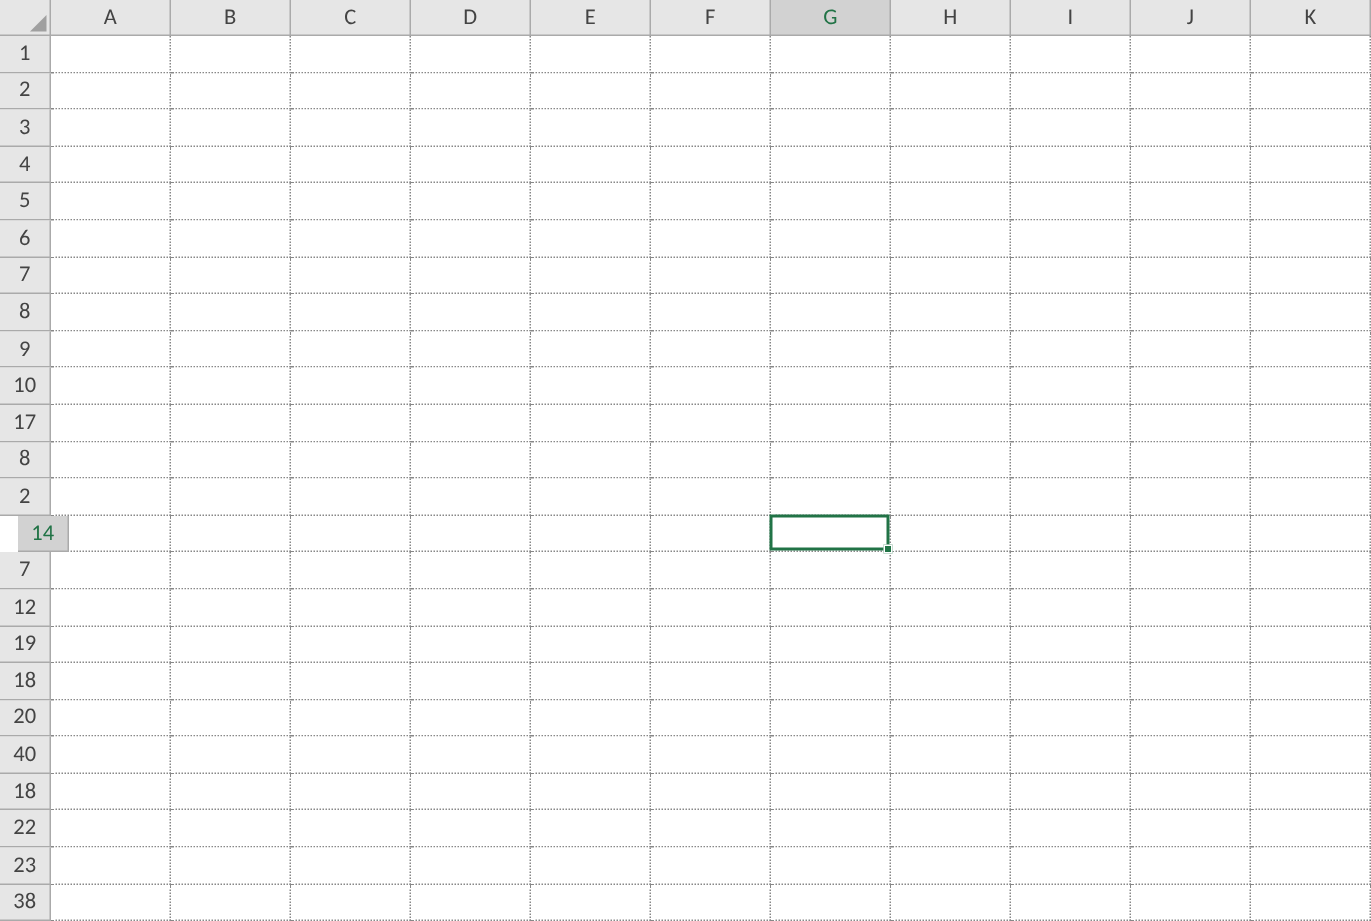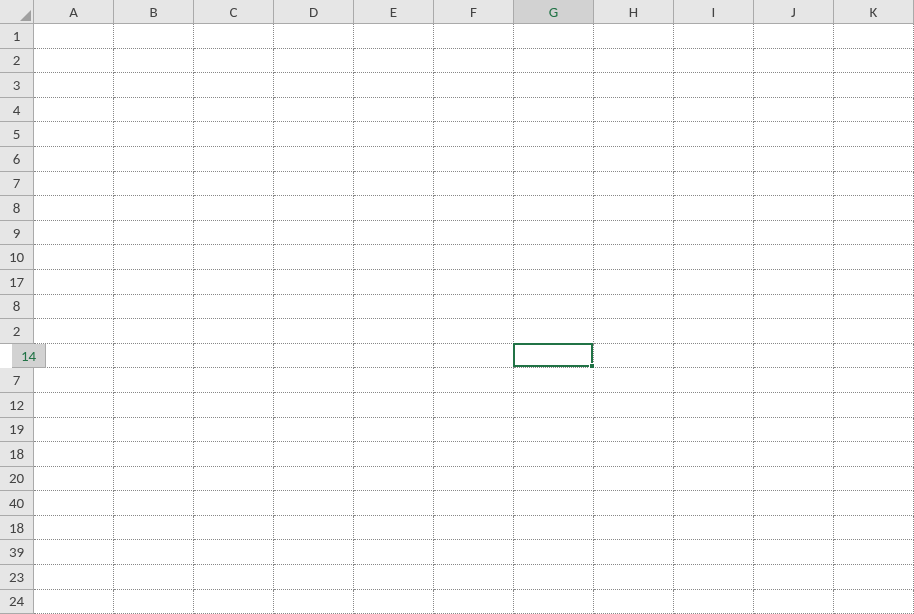--- a/index.html
+++ b/index.html
@@ -169,23 +169,23 @@
       <div class="row-header">8</div>
       <div class="row-header">2</div>
       <div class="row-header active">14</div>
       <div class="row-header">7</div>
       <div class="row-header">12</div>
       <div class="row-header">19</div>
       <div class="row-header">18</div>
       <div class="row-header">20</div>
       <div class="row-header">40</div>
       <div class="row-header">18</div>
-      <div class="row-header">39</div>
+      <div class="row-header">22</div>
       <div class="row-header">23</div>
-      <div class="row-header">24</div>
+      <div class="row-header">38</div>
     </div>
 
   <div class="cells-area" id="cells-area">
       <div class="cells-row">
         <div class="cell"></div>
         <div class="cell"></div>
         <div class="cell"></div>
         <div class="cell"></div>
         <div class="cell"></div>
         <div class="cell"></div>

